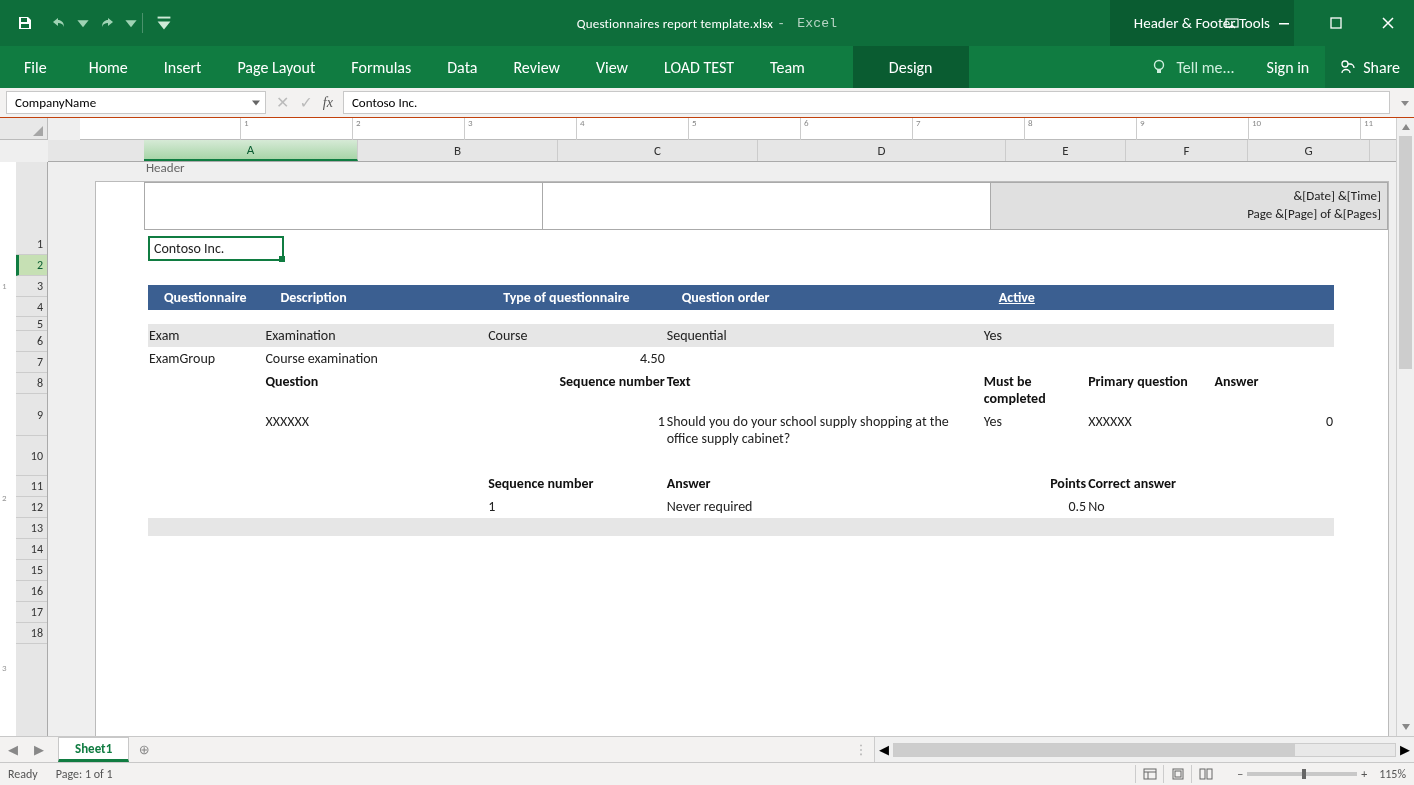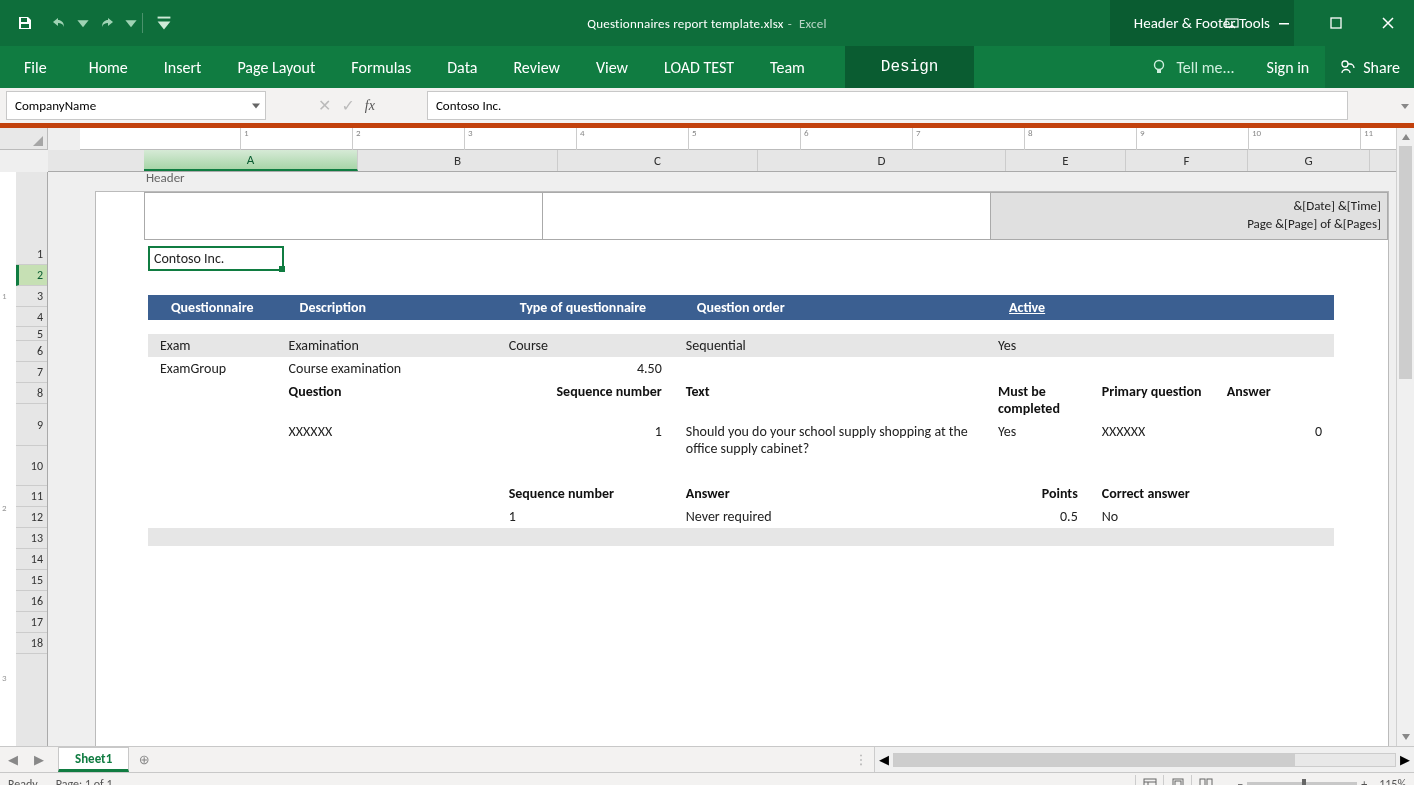--- a/index.html
+++ b/index.html
@@ -8,38 +8,38 @@
   
   .titlebar {
     height: 46px; background: #0e6e3b; display: flex; align-items: stretch; color: #fff; position: relative;
   }
   .qat { display: flex; align-items: center; padding-left: 8px; gap: 0; }
   .qat .qbtn { width: 34px; height: 46px; display: flex; align-items: center; justify-content: center; }
   .qat .qbtn svg { width: 16px; height: 16px; }
   .qat .sep { width: 1px; height: 20px; background: rgba(255,255,255,0.25); margin: 0 4px; }
   .title-center { position: absolute; left: 0; right: 0; top: 0; height: 46px; display: flex; align-items: center; justify-content: center; font-size: 13px; pointer-events: none; letter-spacing: 0.2px; }
   .title-center span:first-child { color: #fff; }
-  .title-center span:last-child { color: rgba(255,255,255,0.7); margin-left: 4px; }
+  .title-center span:last-child { color: rgba(255,255,255,0.7); margin-left: 4px; font-family: Liberation Mono, monospace; }
   .tool-tab { margin-left: auto; height: 46px; background: #0a5c31; padding: 0 24px; display: flex; align-items: center; font-size: 15px; margin-right: 120px;}
   .win-controls { position: absolute; right: 0; top: 0; display: flex; height: 46px; }
   .win-controls .wbtn { width: 52px; display:flex; align-items:center; justify-content:center; }
   .win-controls svg { width: 14px; height: 14px; }
 
   
   .ribbon { height: 42px; background: #107c41; display: flex; align-items: stretch; color: #fff; font-size: 16px; }
   .ribbon .rtab { padding: 0 18px; display:flex; align-items:center; height:42px; }
   .ribbon .rtab.file { padding: 0 24px; }
   .ribbon .rtab.design { background: #0a5c31; }
   .ribbon .spacer { flex: 1; }
   .tellme { display:flex; align-items:center; gap:8px; padding:0 16px; color: #cdeedd;}
   .signin { padding: 0 16px; display:flex; align-items:center; }
   .share { background: #0e6e3b; padding: 0 14px; display:flex; align-items:center; gap:6px;}
 
   
-  .fbar { height: 40px; border-bottom: 5px solid #c2410c; background:#f3f2f1; display:flex; align-items:stretch;gap:42px; }
+  .fbar { height: 30px; border-bottom: 1px solid #c2410c; background:#f3f2f1; display:flex; align-items:stretch; }
   .namebox { width: 260px; border: 1px solid #c8c8c8; background:#fff; display:flex; align-items:center; padding: 0 8px; font-size:13px; position:relative; margin: 3px 4px 3px 6px;}
   .namebox .dd { position:absolute; right:4px; top:50%; transform:translateY(-50%); }
   .fx-group { display:flex; align-items:center; padding: 0 6px; gap: 10px; color:#888;}
   .fx-group .fx { font-style: italic; font-family: "Times New Roman", serif; font-size: 14px; color:#555;}
   .formula-input { flex:1; border:1px solid #c8c8c8; background:#fff; margin:3px 6px 3px 4px; padding: 0 8px; font-size:13px; display:flex; align-items:center;}
   .fbar-expand { width:18px; display:flex; align-items:center; justify-content:center; color:#666;}
 
   
   .workarea { position: relative; height: calc(785px - 46px - 42px - 30px - 26px - 23px); background:#e6e6e6; display:flex; }
   .workarea .scroll-v { width:18px; background:#f0f0f0; border-left:1px solid #d0d0d0; display:flex; flex-direction:column;}
@@ -81,24 +81,24 @@
   .hdr-box .hbL { width:398px; border-right:1px solid #aaa; background:#fff;}
   .hdr-box .hbC { flex:1; border-right:1px solid #aaa; background:#fff;}
   .hdr-box .hbR { width:396px; background:#e0e0e0; padding:4px 6px; font-size:13px; color:#222; text-align:right; line-height:18px;}
 
   .doc { position:absolute; left:52px; top:54px; right:10px; font-size:14px; color:#222;}
   .doc .title { font-size:22px; font-weight:700; color:#111; margin-bottom:6px;}
   .doc .selcell { display:inline-block; border:2px solid #107c41; padding:2px 58px 2px 4px; font-size:14px; position:relative;}
   .doc .selcell::after{content:""; position:absolute; right:-3px; bottom:-3px; width:6px; height:6px; background:#107c41;}
 
   table.tbl { width:1186px; border-collapse:collapse; margin-top:24px; font-size:14px;}
-  table.tbl th { background:#3b5f91; color:#fff; font-weight:700; text-align:left; padding:4px 23px;}
+  table.tbl th { background:#3b5f91; color:#fff; font-weight:700; text-align:left; padding:4px 16px;}
   table.tbl th.w1{width:116px;} th.w2{width:222px;} th.w3{width:178px;} th.w4{width:316px;} th.w5{width:104px;text-decoration:underline;} th.w6{width:126px;} th.w7{width:120px;}
   table.tbl tr.blank td{height:14px;}
-  table.tbl td{ padding:3px 12px; vertical-align:top;}
+  table.tbl td{ padding:3px 1px; vertical-align:top;}
   tr.shade td{ background:#e6e6e6;}
   .b{font-weight:700; color:#111;}
   .r{text-align:right;}
 
   
   .sheettabs { height:26px; background:#f3f2f1; border-top:1px solid #c8c8c8; display:flex; align-items:stretch; font-size:13px;}
   .sheettabs .navbtn { width:26px; display:flex; align-items:center; justify-content:center; color:#888;}
   .sheettabs .tab { padding:0 16px; display:flex; align-items:center; background:#fff; border:1px solid #c8c8c8; border-bottom:3px solid #107c41; color:#107c41; font-weight:600; margin-left:6px;}
   .sheettabs .addtab { width:30px; display:flex; align-items:center; justify-content:center; color:#888;}
   .sheettabs .flex{flex:1;}
@@ -192,21 +192,21 @@
   <div class="rtab file">File</div>
   <div class="rtab">Home</div>
   <div class="rtab">Insert</div>
   <div class="rtab">Page Layout</div>
   <div class="rtab">Formulas</div>
   <div class="rtab">Data</div>
   <div class="rtab">Review</div>
   <div class="rtab">View</div>
   <div class="rtab">LOAD TEST</div>
   <div class="rtab">Team</div>
-  <div class="rtab design" style="margin-left:22px; padding:16px 36px;font-family:Liberation Mono, monospace;">Design</div>
+  <div class="rtab design" style="margin-left:30px; padding:16px 36px;">Design</div>
   <div class="spacer"></div>
   <div class="tellme">
     <svg width="18" height="18" viewBox="0 0 18 18">
         <circle cx="9" cy="7" r="4.5" fill="none" stroke="#cdeedd" stroke-width="1.4"></circle>
         <rect x="7" y="12" width="4" height="3" fill="#cdeedd"></rect>
       </svg>
     <span>Tell me...</span>
   </div>
   <div class="signin">Sign in</div>
   <div class="share">

